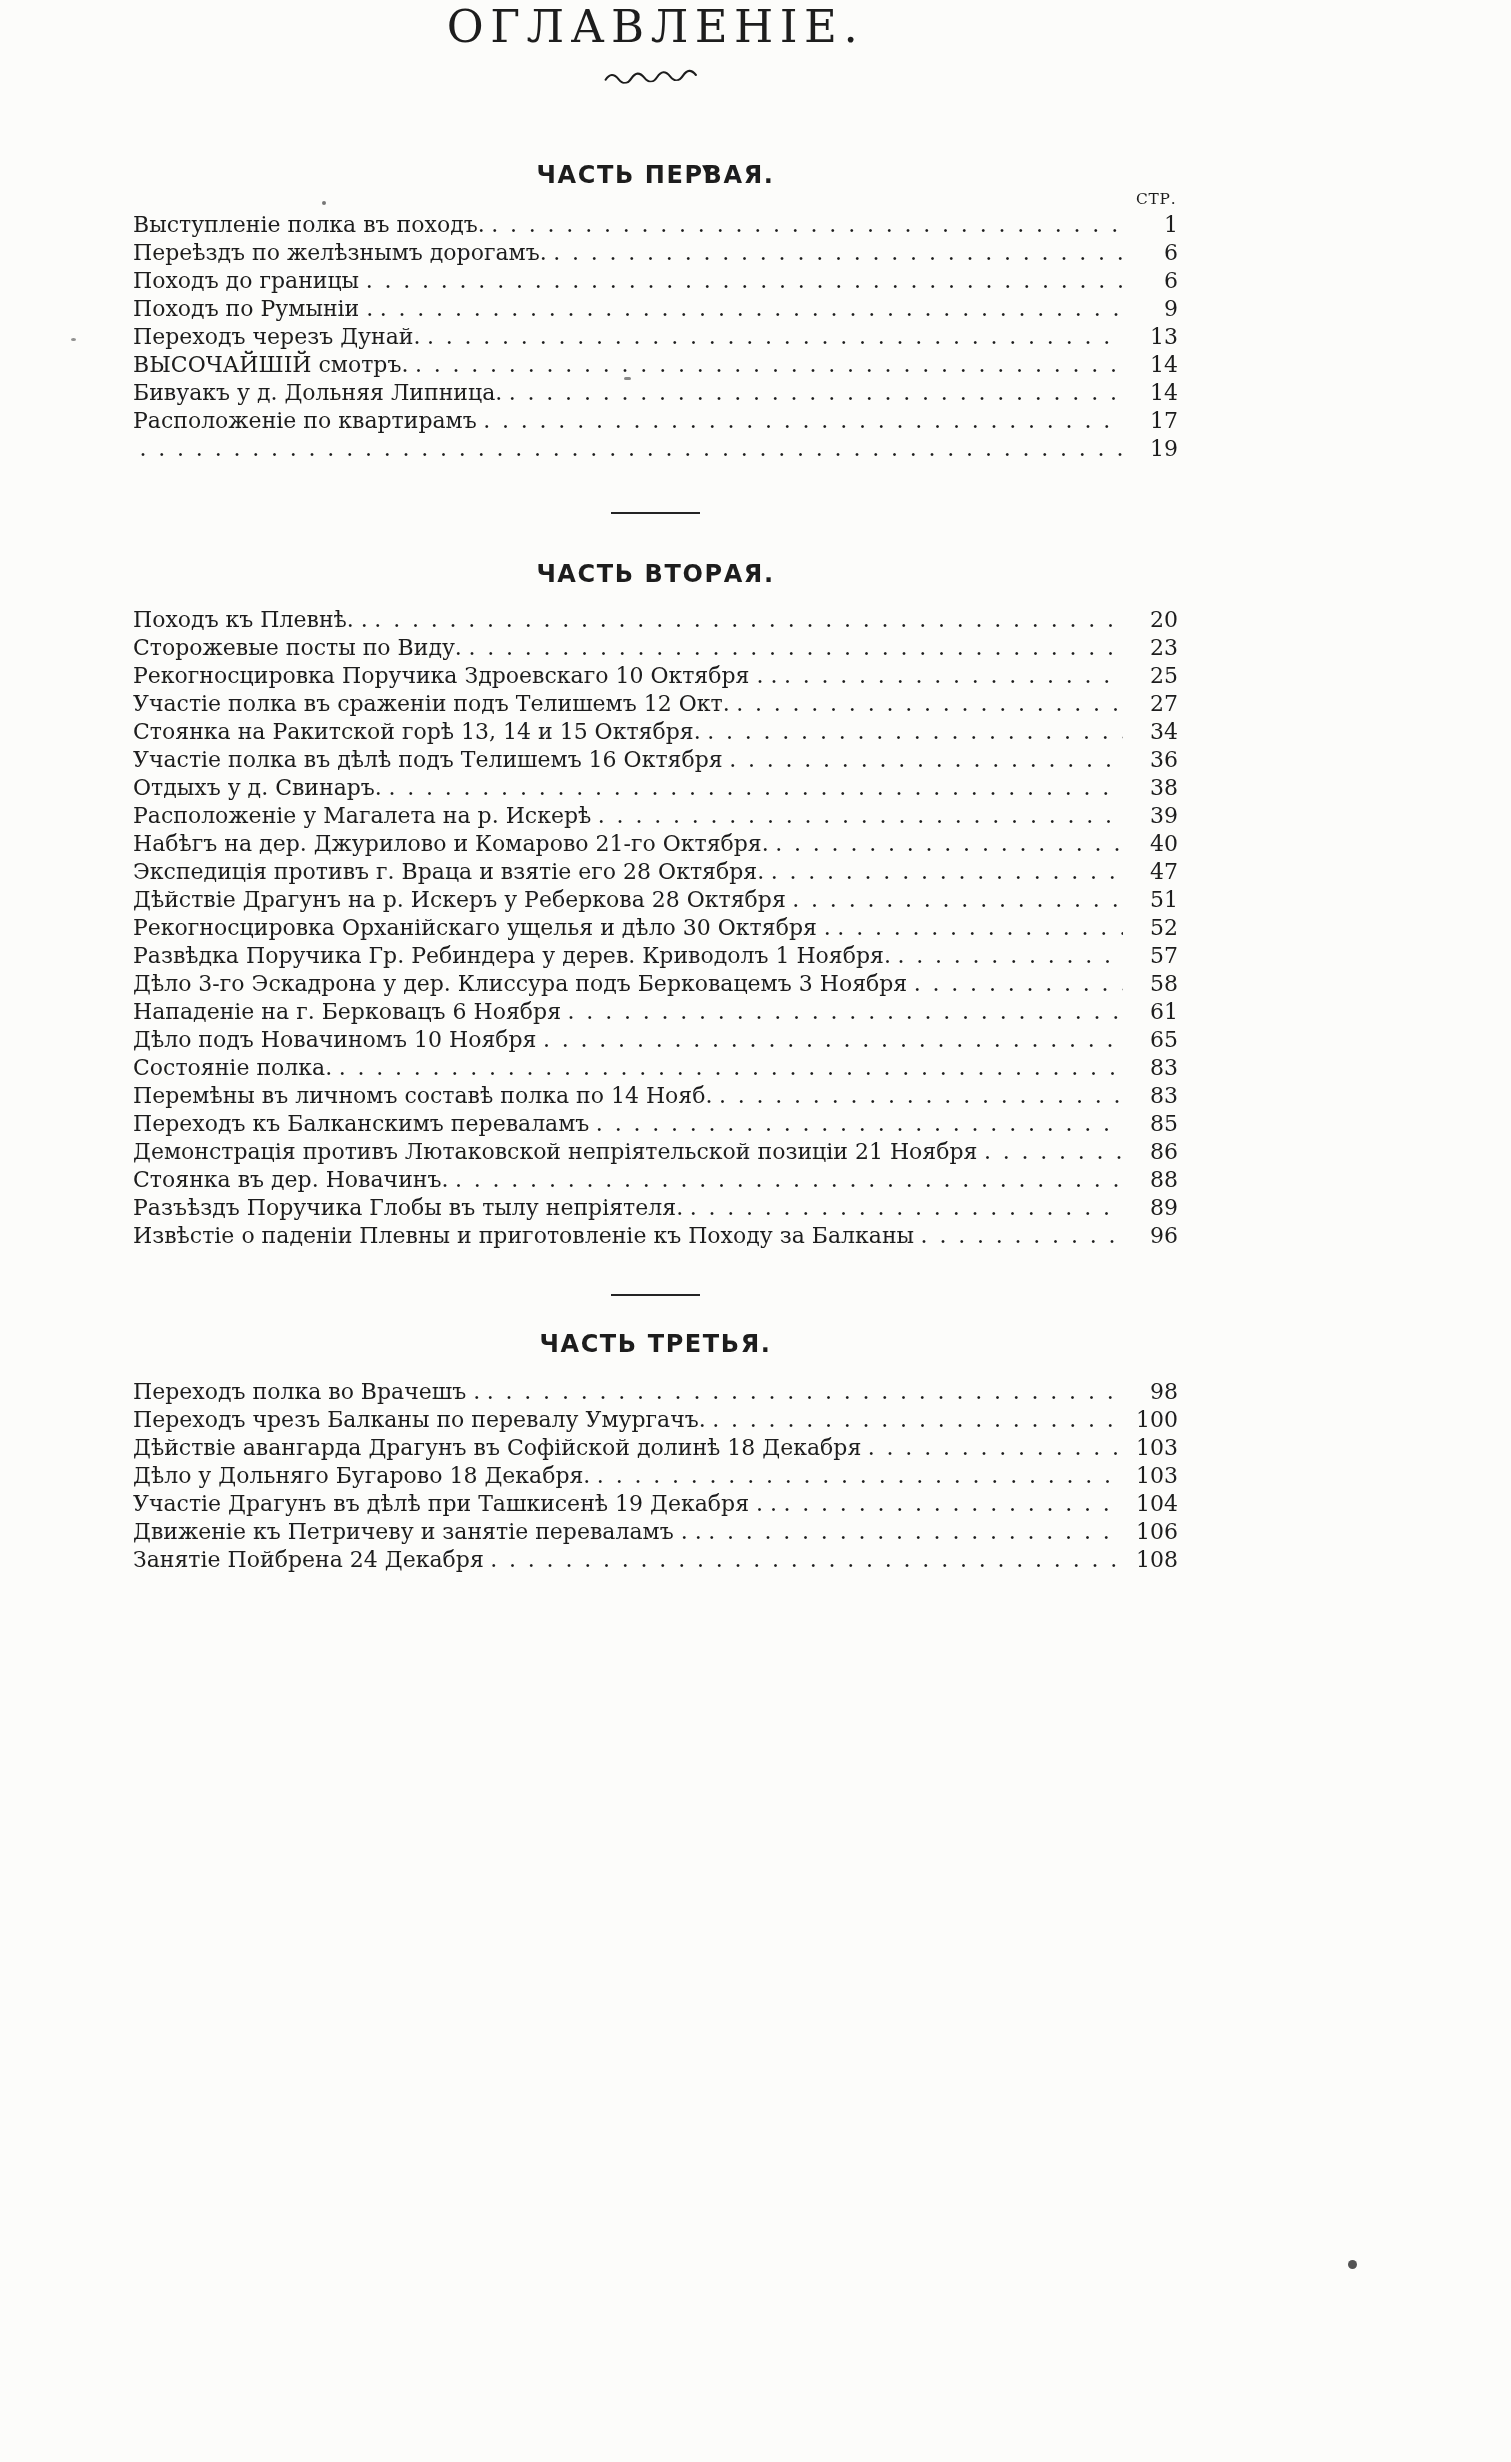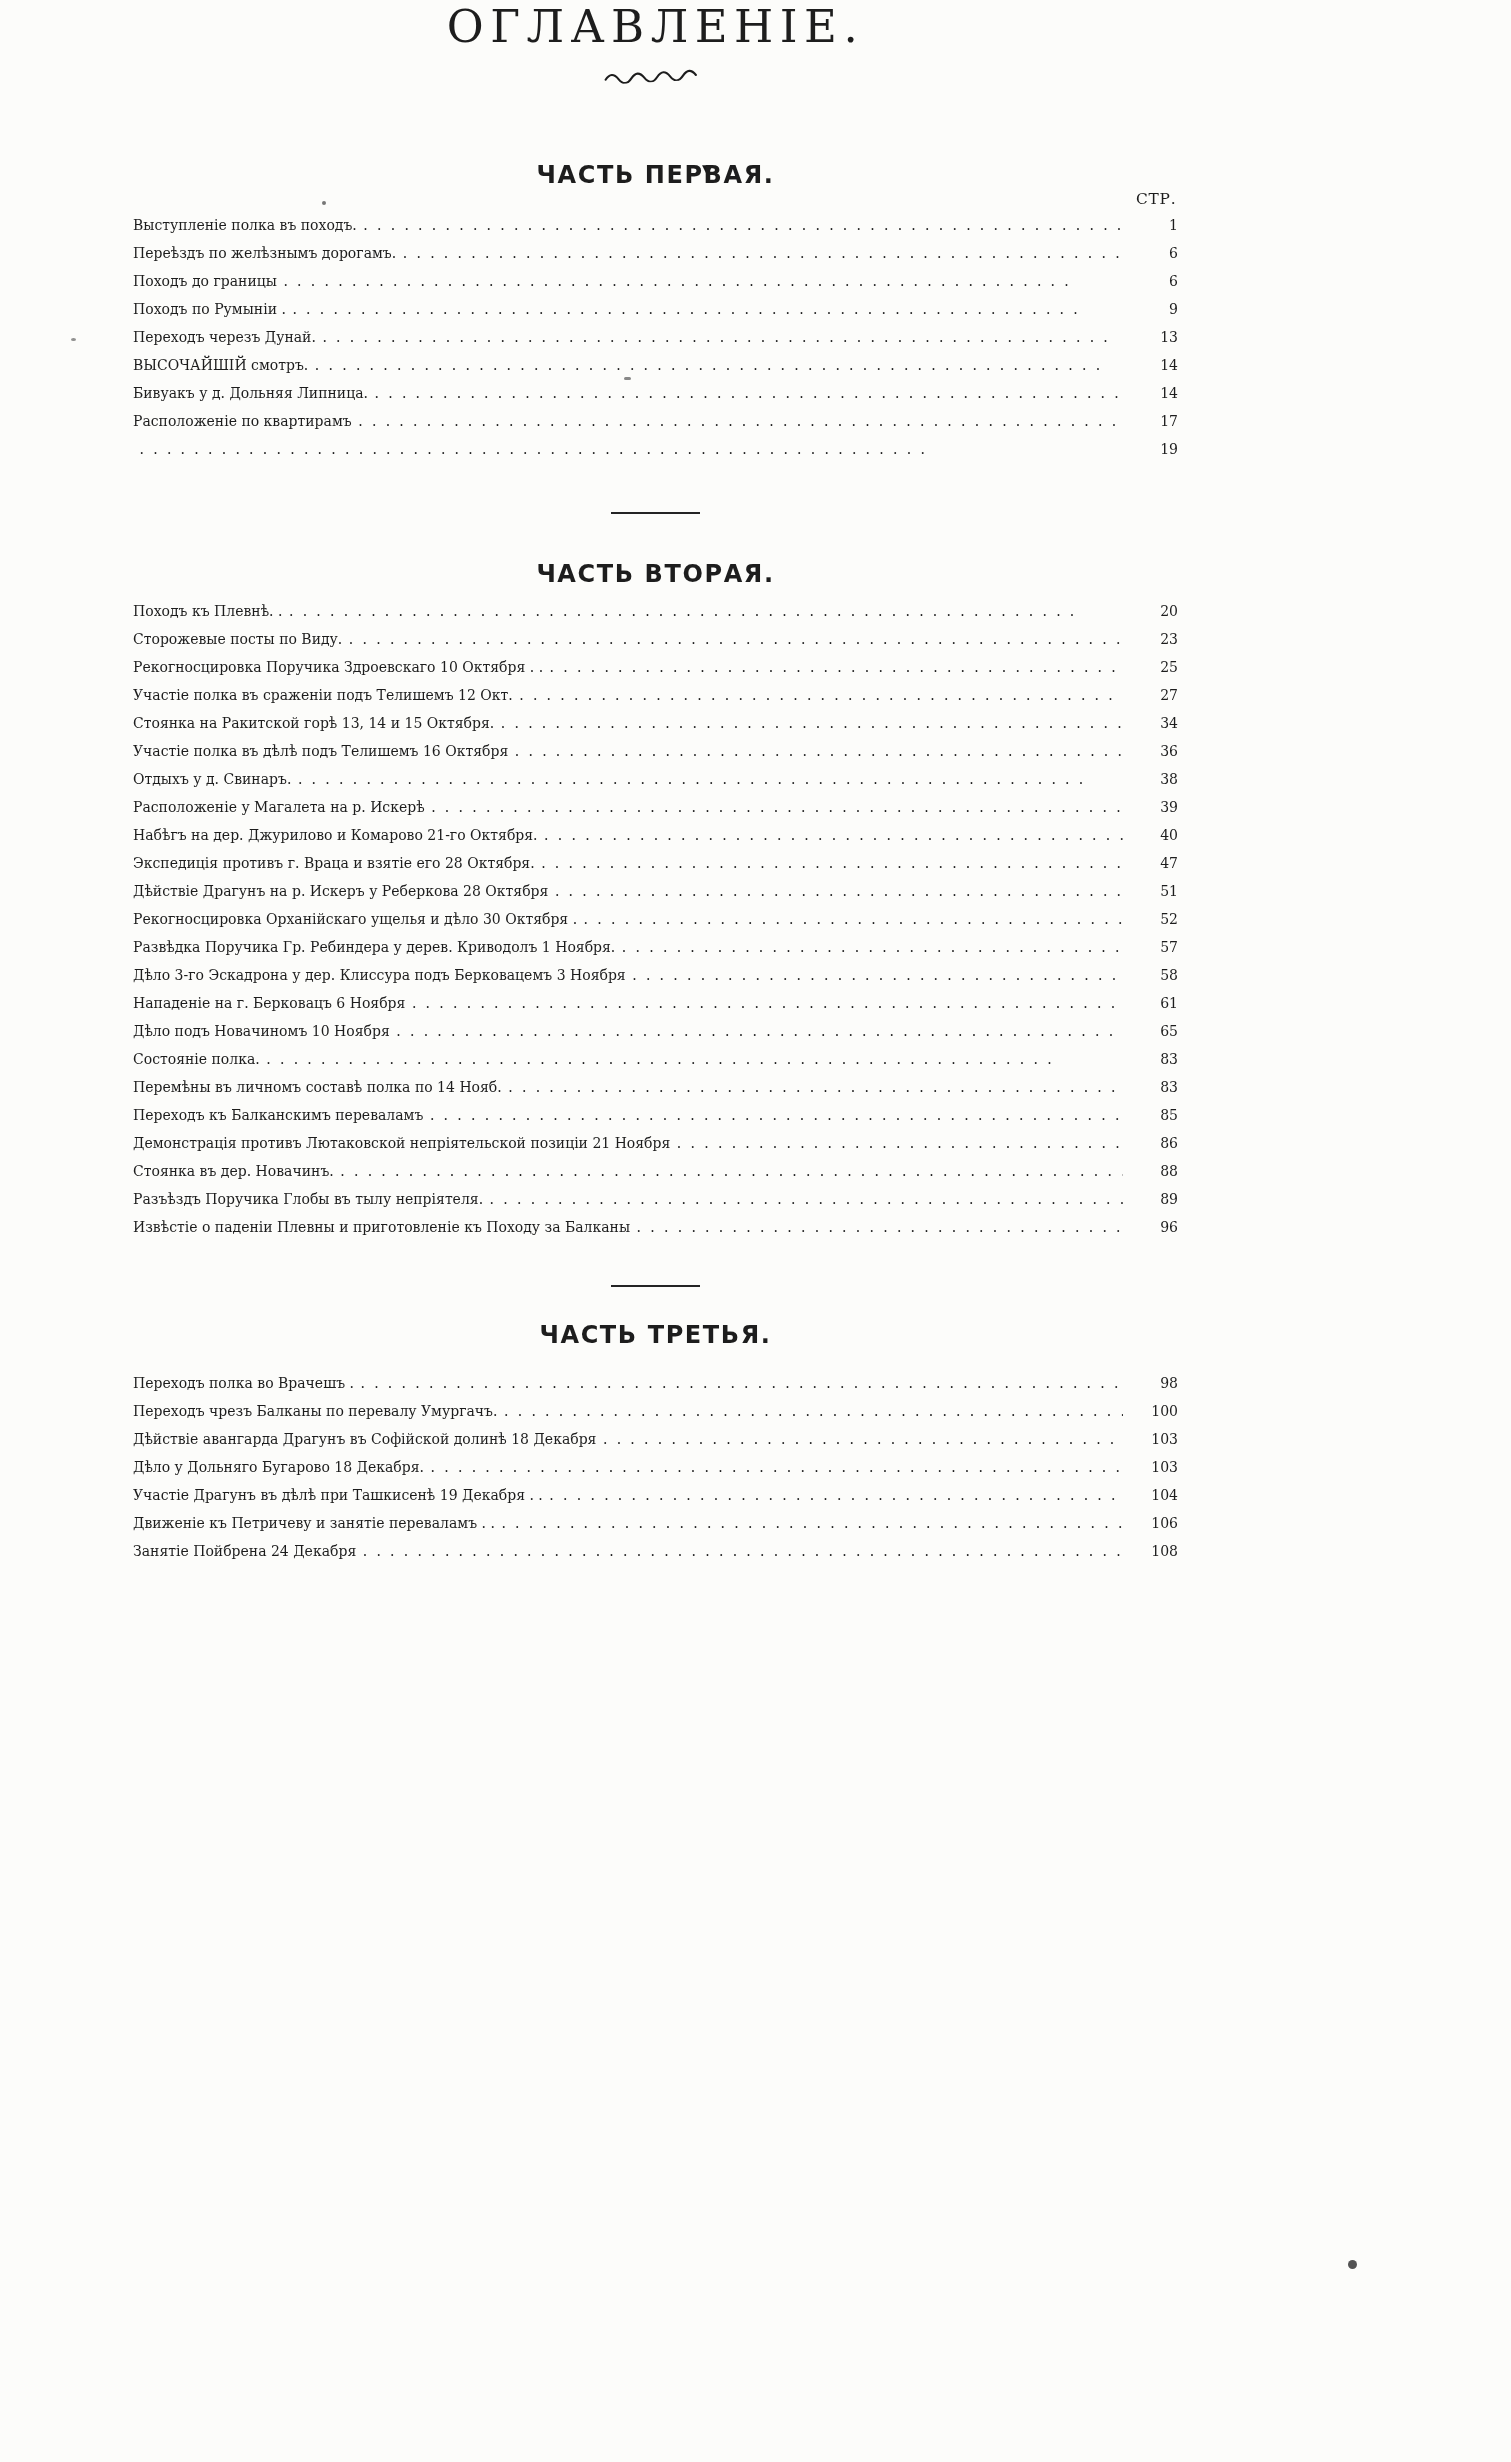--- a/index.html
+++ b/index.html
@@ -63,26 +63,26 @@
   .sec-2 .part-heading { margin-top: 46px; }
   .sec-3 .part-heading { margin-top: 34px; }
   .col-label {
     text-align: right;
     font-size: 15.4px;
     letter-spacing: 0.8px;
     margin: 1.6px 1.6px 0 0;
     line-height: 19.4px;
   }
   .entries { margin-top: 1.6px; }
-  .sec-2 .entries { margin-top: 9px; }
+  .sec-2 .entries { margin-top: 18px; }
   .sec-3 .entries { margin-top: 20px; }
   .toc-row {
     display: flex;
     align-items: baseline;
-    font-size: 14px;
+    font-size: 22px;
     line-height: 28px;
   }
   .toc-title { white-space: nowrap; }
   .leader {
     flex: 1;
     overflow: hidden;
     white-space: nowrap;
     margin: 0 8px 0 6.5px;
     letter-spacing: 2.4px;
   }

